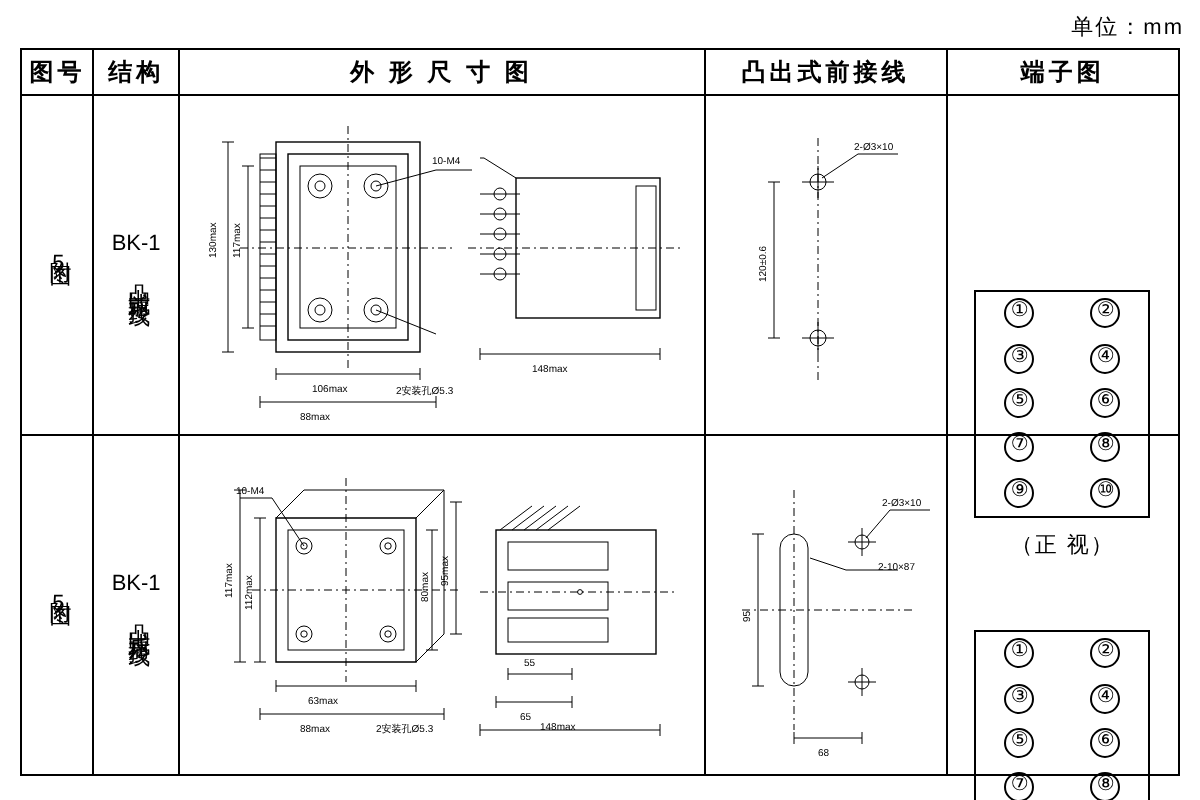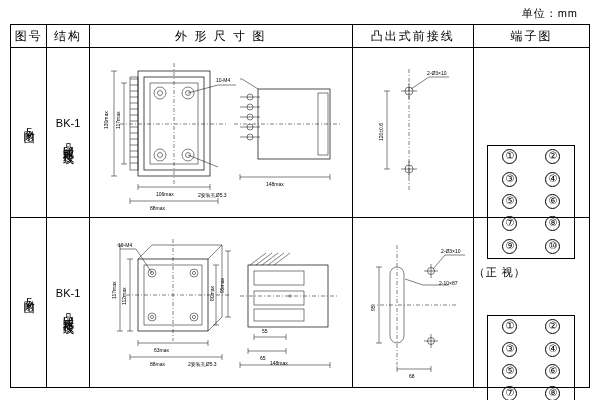--- a/index.html
+++ b/index.html
@@ -1,36 +1,36 @@
 <!DOCTYPE html>
 <html><head>
 <meta charset="utf-8">
 <style>
   html,body{margin:0;padding:0;background:#fff;}
   body{width:600px;height:400px;overflow:hidden;font-family:"Liberation Sans",sans-serif;color:#000;}
   .page{position:relative;width:600px;height:400px;}
-  .unit{position:absolute;right:22px;top:6px;font-size:11px;letter-spacing:1px;}
+  .unit{position:absolute;right:8px;top:6px;font-size:11px;letter-spacing:1px;}
   table.main{position:absolute;left:10px;top:24px;width:580px;border-collapse:collapse;}
   table.main th,table.main td{border:1px solid #000;padding:0;}
-  thead th{height:22px;font-weight:normal;font-size:12px;letter-spacing:2px;margin-left:40px;}
+  thead th{height:22px;font-weight:bold;font-size:12px;letter-spacing:2px;margin-left:40px;}
   .c-num{width:36px;}
   .c-struct{width:42px;}
   .c-outline{width:262px;}
   .c-mount{width:120px;}
   .c-term{width:118px;}
   td.vtext{vertical-align:middle;text-align:center;font-size:11px;line-height:13px;}
   .vert{writing-mode:vertical-rl;text-orientation:upright;display:inline-block;letter-spacing:2px;}
   .rowbody{height:170px;}
   .cellwrap{position:relative;width:100%;height:100%;}
   svg{display:block;}
   .termbox{position:relative;width:100%;height:100%;}
   .tb-rect{position:absolute;left:50%;transform:translateX(-50%);top:12px;width:86px;height:112px;border:1px solid #000;}
   .tb-grid{position:absolute;left:0;top:0;width:100%;height:100%;display:grid;grid-template-columns:1fr 1fr;grid-template-rows:repeat(5,1fr);align-items:center;justify-items:center;}
   .pin{font-size:10px;border:1px solid #000;border-radius:50%;width:13px;height:13px;line-height:12px;text-align:center;display:inline-block;}
-  .tb-caption{position:absolute;left:0;right:0;top:132px;font-size:11px;letter-spacing:1px;}
+  .tb-caption{position:absolute;left:0;right:0;top:132px;text-align:center;font-size:11px;letter-spacing:1px;}
   .lbl{font-size:5px;fill:#000;font-family:"Liberation Sans",sans-serif;}
   .stroke{stroke:#000;fill:none;stroke-width:0.7;}
   .thin{stroke:#000;fill:none;stroke-width:0.5;}
   .dash{stroke:#000;fill:none;stroke-width:0.5;stroke-dasharray:4 2 1 2;}
   .hatch{fill:none;stroke:#000;stroke-width:0.5;}
 </style>
 </head>
 <body>
 
 <div class="page">

